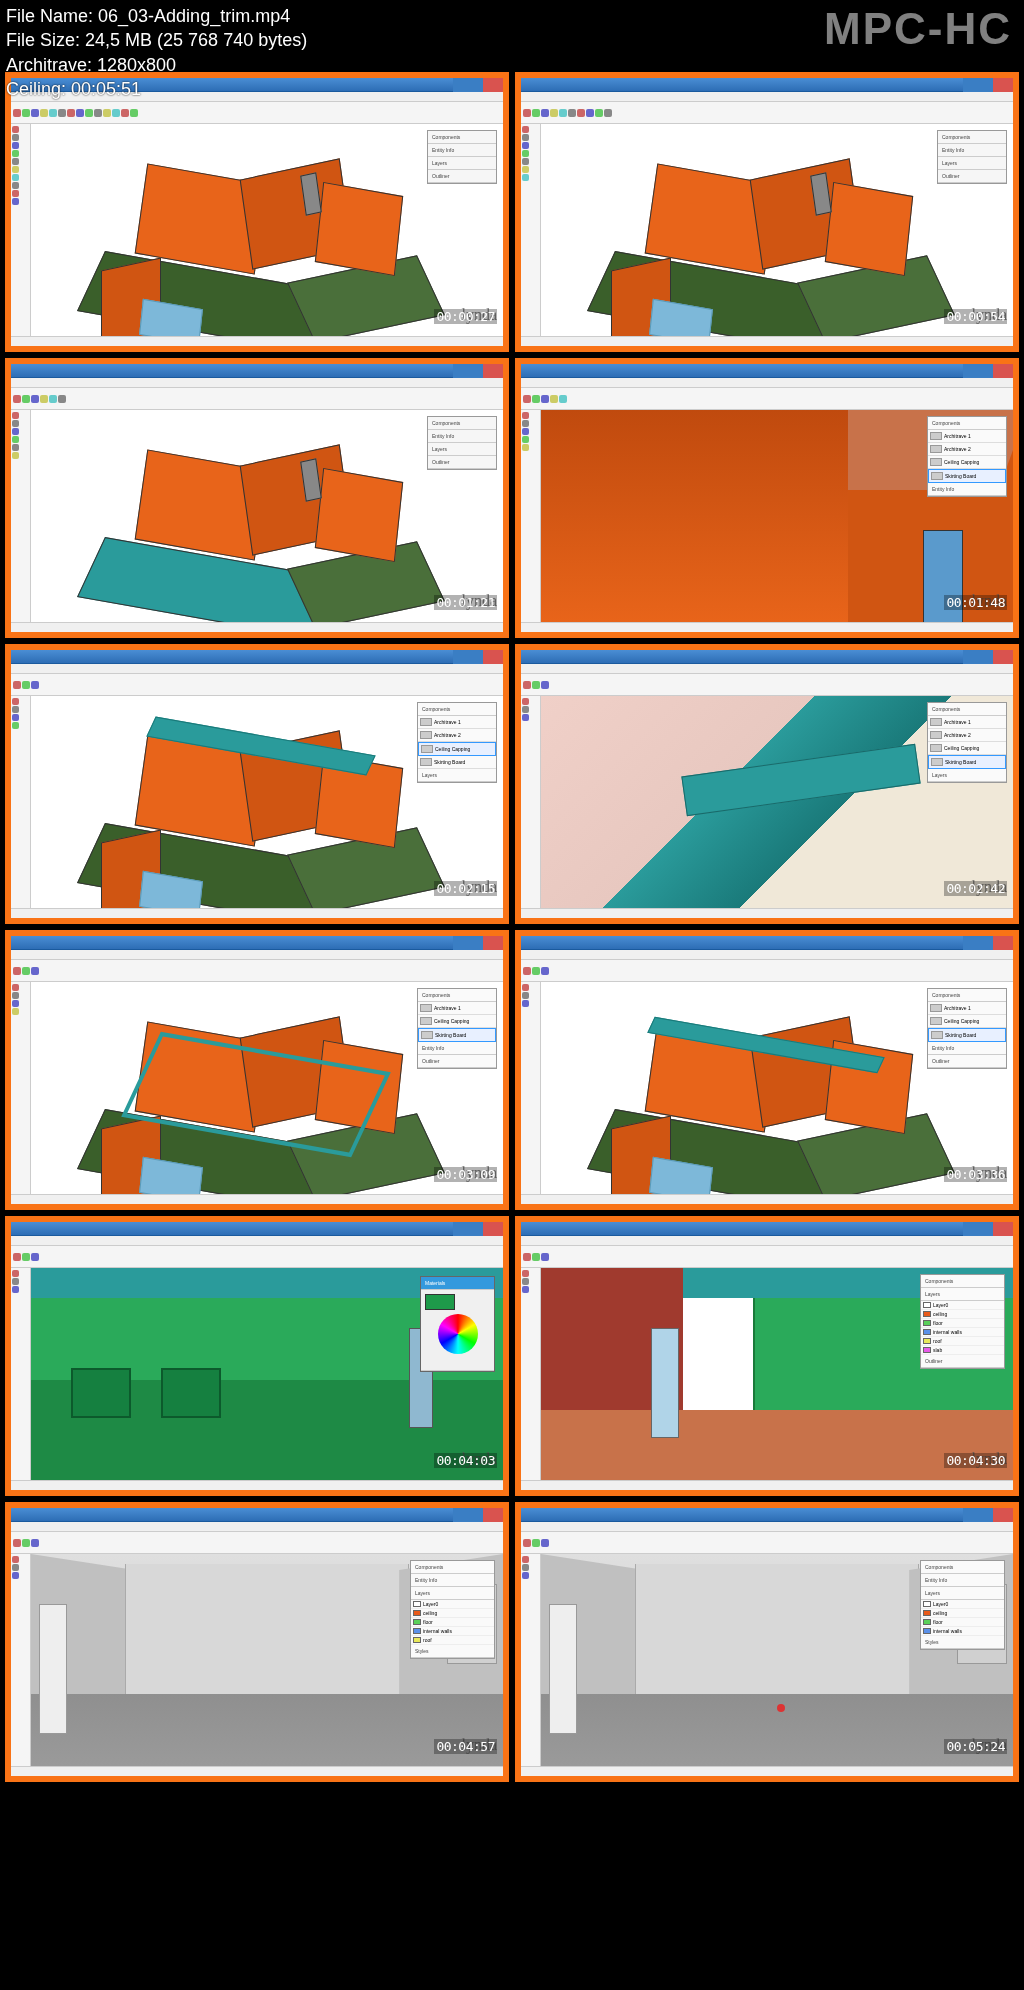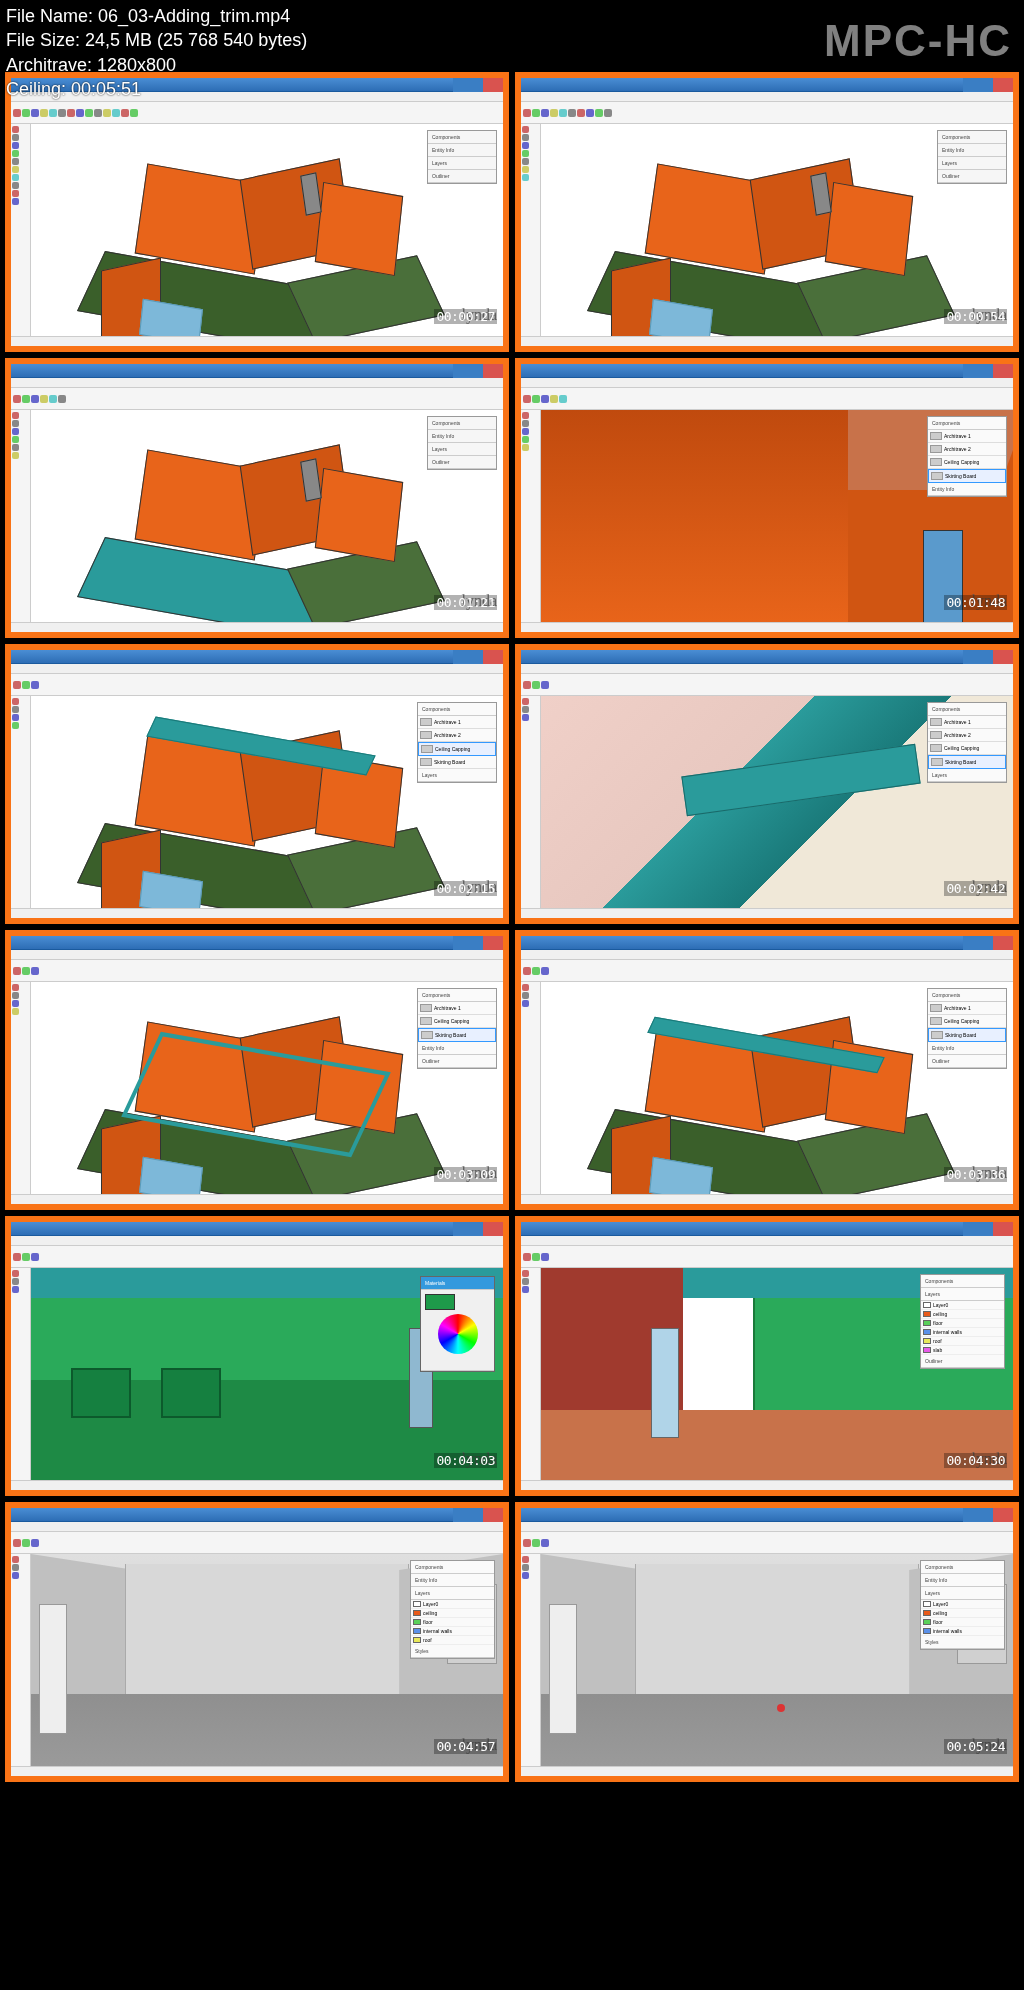--- a/index.html
+++ b/index.html
@@ -16,21 +16,21 @@
   top: 4px;
   left: 6px;
   color: #fff;
   font-size: 18px;
   line-height: 1.35;
   z-index: 10;
   text-shadow: 0 0 2px #000;
 }
 .player-brand {
   position: absolute;
-  top: 16px;
+  top: 4px;
   right: 12px;
   color: rgba(255,255,255,0.5);
   font-size: 44px;
   font-weight: bold;
   letter-spacing: 2px;
   z-index: 10;
 }
 .grid {
   position: absolute;
   top: 72px;
@@ -417,21 +417,21 @@
   padding: 1px 2px;
   border-bottom: 1px solid #eee;
 }
 .layer-sw { width:8px; height:6px; border:1px solid #666; }
 </style>
 </head>
 <body>
 
 <div class="file-info">
   <div><span>File Name:</span> <span>06_03-Adding_trim.mp4</span></div>
-  <div><span>File Size:</span> <span>24,5 MB (25 768 540 bytes)</span></div>
+  <div><span>File Size:</span> <span>24,5 MB (25 768 740 bytes)</span></div>
   <div><span>Architrave:</span> <span>1280x800</span></div>
   <div><span>Ceiling:</span> <span>00:05:51</span></div>
 </div>
 
 <div class="player-brand">MPC-HC</div>
 
 <div class="grid">
 
   <div class="thumb">
     <div class="thumb-title"></div>

